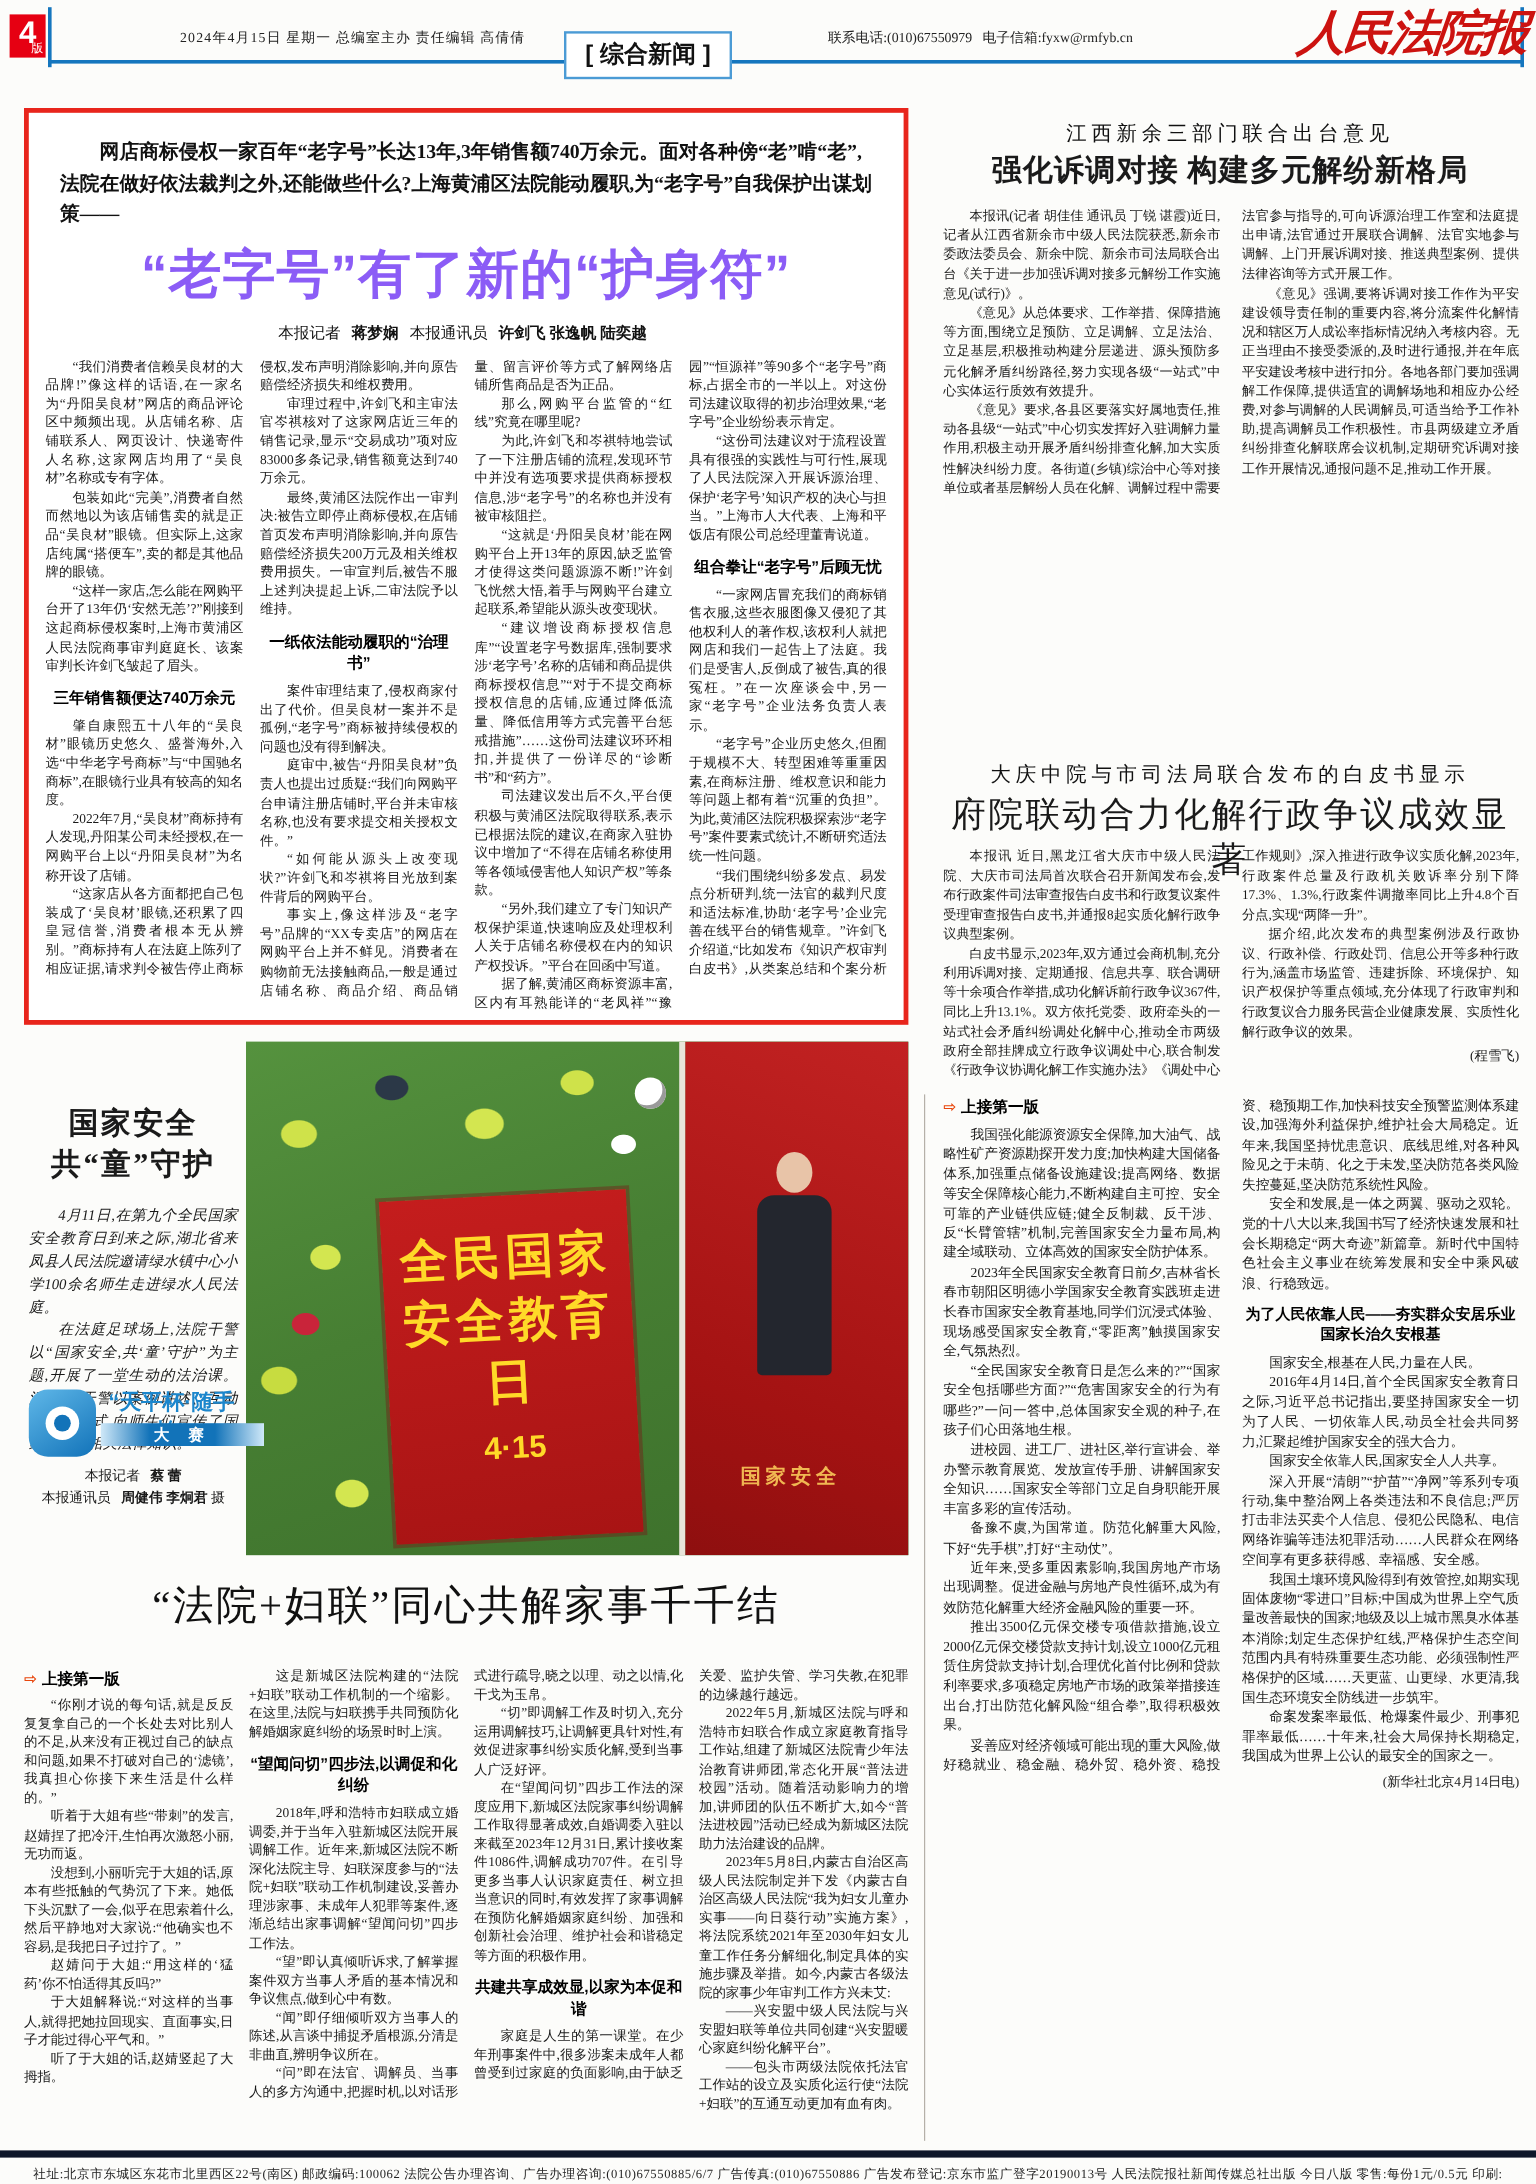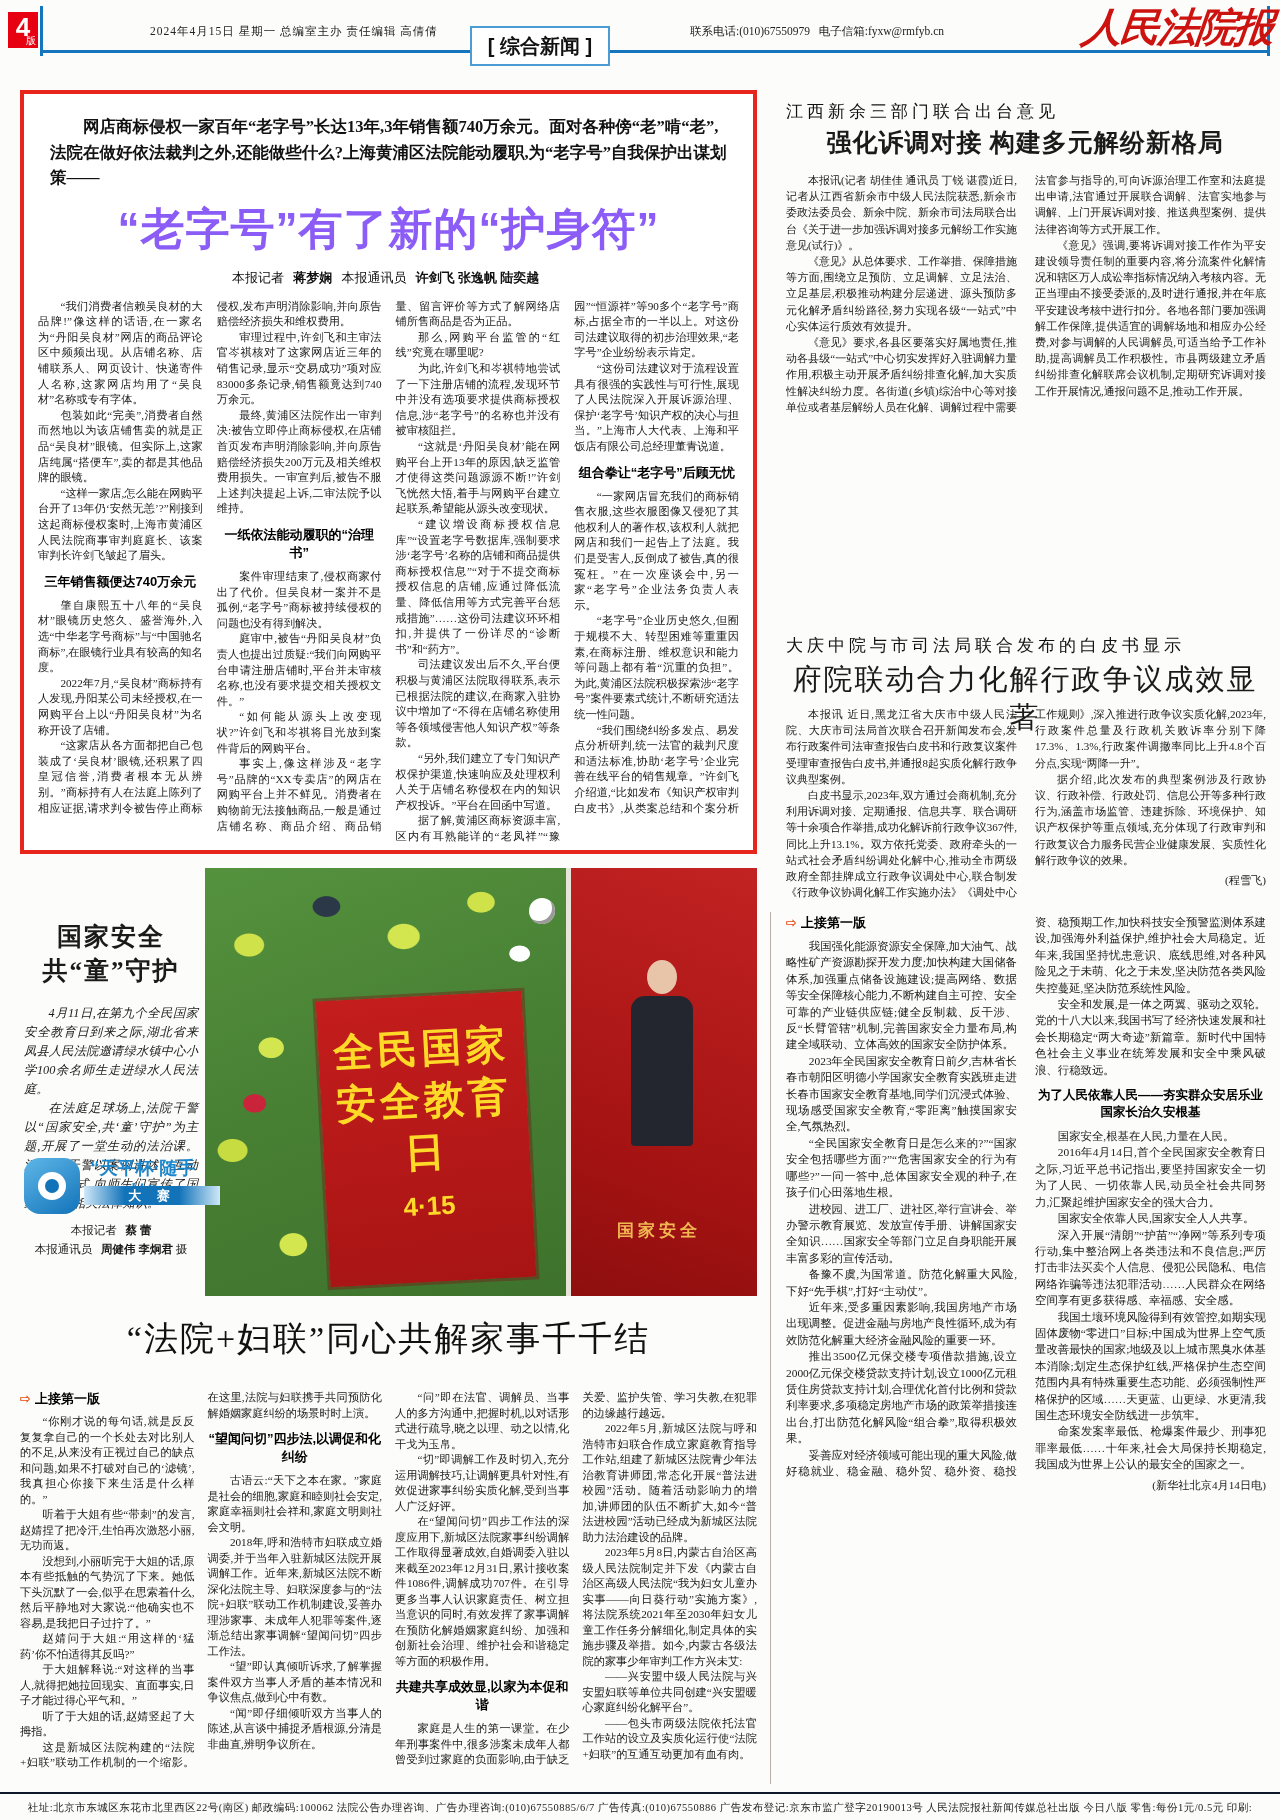--- a/index.html
+++ b/index.html
@@ -28,21 +28,21 @@
   .lead-body{margin:12px 14px 0;height:546px;column-count:4;column-gap:14px;overflow:hidden;}
   .para{margin:0;text-indent:2em;font-size:11.2px;line-height:15.6px;text-align:justify;color:#191919;}
   .subhead{font:700 13px/18px "Liberation Sans","DejaVu Sans",sans-serif;text-align:center;
       margin:9px 0 7px;break-inside:avoid;color:#000;}
   .bold-head{font:700 12.5px/17px "Liberation Sans","DejaVu Sans",sans-serif;text-align:center;
       margin:9px 0 7px;break-inside:avoid;color:#000;}
   .sign{margin:4px 0 0;font-size:11.2px;line-height:16px;text-align:right;}
   .jump{font:700 13px/18px "Liberation Sans","DejaVu Sans",sans-serif;color:#000;margin:0 0 6px;break-inside:avoid;}
   .jump .arrow{color:#e8470d;margin-right:4px;font-weight:900;}
   
-  .kicker{width:478px;font-size:17px;letter-spacing:4px;color:#111;}
+  .kicker{width:478px;text-align:center;font-size:17px;letter-spacing:4px;color:#111;}
   .rc-headline1{left:786px;top:126px;width:478px;text-align:center;
       font:700 25px/34px "Liberation Serif","DejaVu Serif",serif;letter-spacing:1px;}
   .rc-headline2{left:786px;top:660px;width:478px;text-align:center;
       font:400 29px/38px "Liberation Serif","DejaVu Serif",serif;letter-spacing:2px;}
   .twocol{column-count:2;column-gap:18px;overflow:hidden;}
   .twocol .para{font-size:11px;line-height:16.2px;}
   .vdivider{left:770px;top:912px;width:1px;height:872px;background:#b5b0a8;}
   
   .photo{left:205px;top:868px;width:552px;height:428px;overflow:hidden;
       background:linear-gradient(160deg,#55923e 0%,#477f33 45%,#3c6f2b 100%);}
@@ -95,21 +95,21 @@
       background:linear-gradient(90deg,#cfe8f8 0%,#1273b9 30%,#1273b9 70%,#cfe8f8 100%);}
   
   .fam-headline{left:20px;top:1316px;width:737px;text-align:center;
       font:500 34px/46px "Liberation Serif","DejaVu Serif",serif;letter-spacing:2px;color:#111;}
   .fam-body{left:20px;top:1390px;width:737px;height:392px;column-count:4;column-gap:13px;overflow:hidden;}
   .fam-body .para{font-size:11.2px;line-height:15.5px;}
   
   .cont-body{left:786px;top:914px;width:480px;height:868px;column-count:2;column-gap:18px;overflow:hidden;}
   .cont-body .para{font-size:11.4px;line-height:16.4px;}
   
-  .footer{left:0px;top:1792px;width:1280px;border-top:2px solid #0f172a;padding-top:7px;
+  .footer{left:0px;top:1792px;width:1280px;border-top:6px solid #0f172a;padding-top:7px;
       text-align:center;font-size:10.5px;color:#222;letter-spacing:0.5px;}
 </style>
 </head>
 <body>
 
 <div class="abs edition">
   <div class="num">4</div>
   <div class="lab">版</div>
 </div>
 <div class="abs vbar" style="left:40px;"></div>
@@ -253,21 +253,20 @@
 <div class="abs fam-body">
     <div class="jump"><span class="arrow">⇨</span>上接第一版</div>
     <p class="para">“你刚才说的每句话,就是反反复复拿自己的一个长处去对比别人的不足,从来没有正视过自己的缺点和问题,如果不打破对自己的‘滤镜’,我真担心你接下来生活是什么样的。”</p>
     <p class="para">听着于大姐有些“带刺”的发言,赵婧捏了把冷汗,生怕再次激怒小丽,无功而返。</p>
     <p class="para">没想到,小丽听完于大姐的话,原本有些抵触的气势沉了下来。她低下头沉默了一会,似乎在思索着什么,然后平静地对大家说:“他确实也不容易,是我把日子过拧了。”</p>
     <p class="para">赵婧问于大姐:“用这样的‘猛药’你不怕适得其反吗?”</p>
     <p class="para">于大姐解释说:“对这样的当事人,就得把她拉回现实、直面事实,日子才能过得心平气和。”</p>
     <p class="para">听了于大姐的话,赵婧竖起了大拇指。</p>
     <p class="para">这是新城区法院构建的“法院+妇联”联动工作机制的一个缩影。在这里,法院与妇联携手共同预防化解婚姻家庭纠纷的场景时时上演。</p>
     <div class="subhead">“望闻问切”四步法,以调促和化纠纷</div>
-    <p class="para">古语云:“天下之本在家。”家庭是社会的细胞,家庭和睦则社会安定,家庭幸福则社会祥和,家庭文明则社会文明。</p>
     <p class="para">2018年,呼和浩特市妇联成立婚调委,并于当年入驻新城区法院开展调解工作。近年来,新城区法院不断深化法院主导、妇联深度参与的“法院+妇联”联动工作机制建设,妥善办理涉家事、未成年人犯罪等案件,逐渐总结出家事调解“望闻问切”四步工作法。</p>
     <p class="para">“望”即认真倾听诉求,了解掌握案件双方当事人矛盾的基本情况和争议焦点,做到心中有数。</p>
     <p class="para">“闻”即仔细倾听双方当事人的陈述,从言谈中捕捉矛盾根源,分清是非曲直,辨明争议所在。</p>
     <p class="para">“问”即在法官、调解员、当事人的多方沟通中,把握时机,以对话形式进行疏导,晓之以理、动之以情,化干戈为玉帛。</p>
     <p class="para">“切”即调解工作及时切入,充分运用调解技巧,让调解更具针对性,有效促进家事纠纷实质化解,受到当事人广泛好评。</p>
     <p class="para">在“望闻问切”四步工作法的深度应用下,新城区法院家事纠纷调解工作取得显著成效,自婚调委入驻以来截至2023年12月31日,累计接收案件1086件,调解成功707件。在引导更多当事人认识家庭责任、树立担当意识的同时,有效发挥了家事调解在预防化解婚姻家庭纠纷、加强和创新社会治理、维护社会和谐稳定等方面的积极作用。</p>
     <div class="subhead">共建共享成效显,以家为本促和谐</div>
     <p class="para">家庭是人生的第一课堂。在少年刑事案件中,很多涉案未成年人都曾受到过家庭的负面影响,由于缺乏关爱、监护失管、学习失教,在犯罪的边缘越行越远。</p>
     <p class="para">2022年5月,新城区法院与呼和浩特市妇联合作成立家庭教育指导工作站,组建了新城区法院青少年法治教育讲师团,常态化开展“普法进校园”活动。随着活动影响力的增加,讲师团的队伍不断扩大,如今“普法进校园”活动已经成为新城区法院助力法治建设的品牌。</p>
     <p class="para">2023年5月8日,内蒙古自治区高级人民法院制定并下发《内蒙古自治区高级人民法院“我为妇女儿童办实事——向日葵行动”实施方案》,将法院系统2021年至2030年妇女儿童工作任务分解细化,制定具体的实施步骤及举措。如今,内蒙古各级法院的家事少年审判工作方兴未艾:</p>

